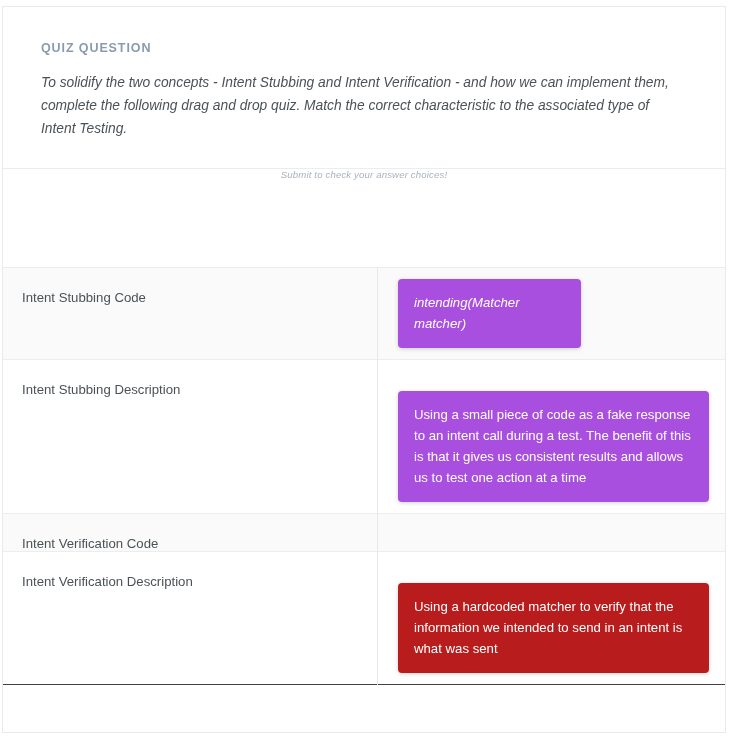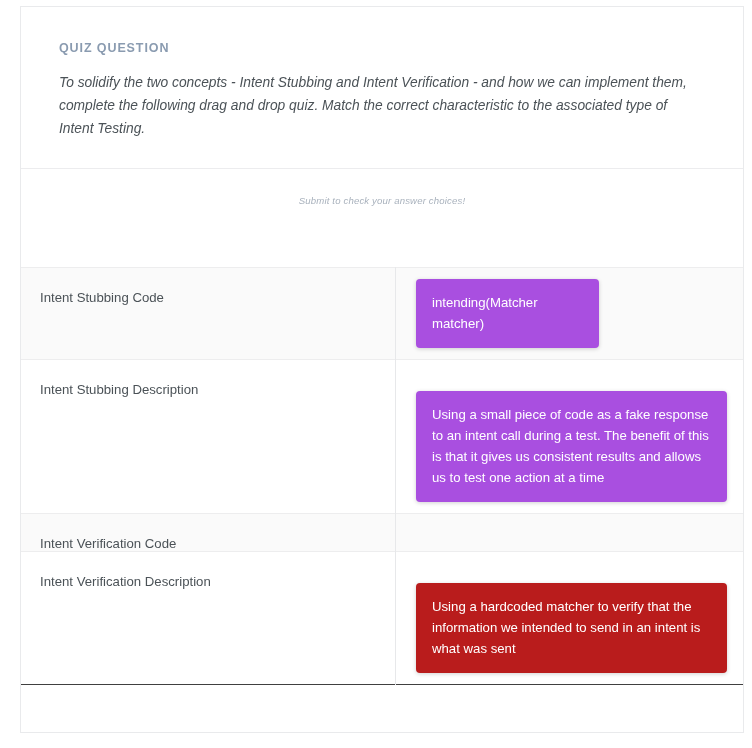--- a/index.html
+++ b/index.html
@@ -18,21 +18,21 @@
     position: relative;
     width: 752px;
     height: 748px;
     overflow: hidden;
     background: #ffffff;
   }
 
   
   .quiz-card {
     position: absolute;
-    left: 20px;
+    left: 2px;
     top: 6px;
     width: 724px;
     height: 727px;
     background: #ffffff;
     border: 1px solid #e9eaec;
     box-sizing: border-box;
   }
 
   
   .question-block {
@@ -52,21 +52,21 @@
     color: #4b5257;
     margin: 0;
     max-width: 632px;
     font-style: italic;
   }
 
   
   .hint-row {
     height: 62px;
     display: flex;
-    align-items: center;
+    align-items: flex-start;
     justify-content: center;
   }
   .submit-hint {
     font-size: 9.6px;
     font-style: italic;
     color: #a9b2bd;
     letter-spacing: 0.15px;
   }
 
   
@@ -130,21 +130,21 @@
   .chip {
     color: #ffffff;
     border-radius: 4px;
     padding: 13px 16px 14px 16px;
     font-size: 13.2px;
     line-height: 21px;
     box-sizing: border-box;
     box-shadow: 0 1px 4px rgba(0,0,0,0.18);
     cursor: move;
   }
-  .chip.code { }
+  .chip.code { font-style: italic; }
   .chip.purple { background: #a94fe0; }
   .chip.teal   { background: #07cdb0; }
   .chip.pink   { background: #b91c1c; }
 
   .chip.w-narrow { width: 183px; min-height: 62px; }
   .chip.w-full   { width: 311px; margin-top: 20px; }
 </style>
 </head>
 <body>
 

